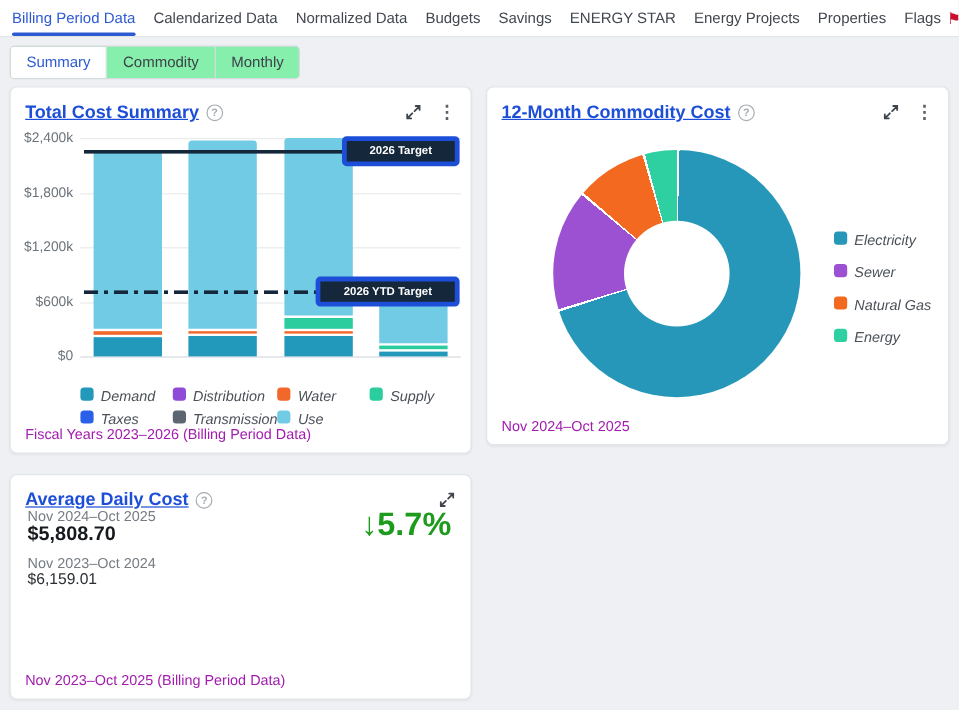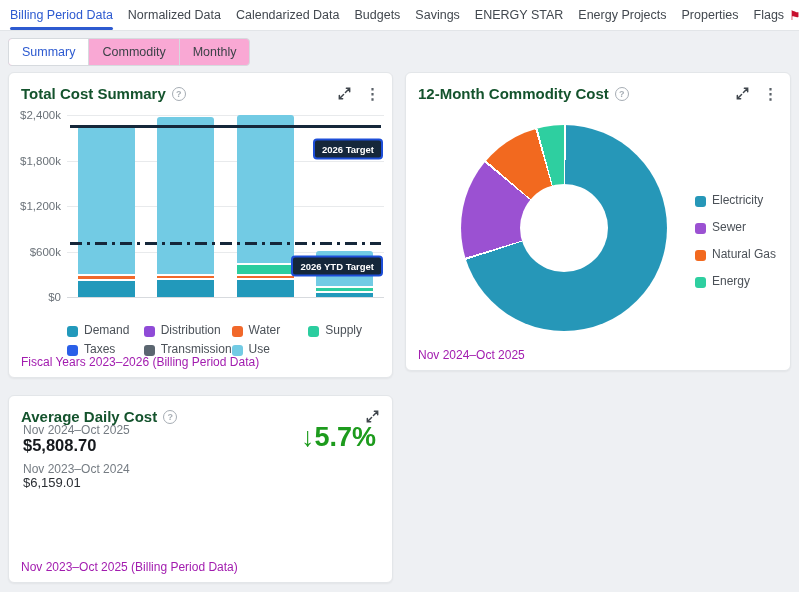--- a/index.html
+++ b/index.html
@@ -12,35 +12,35 @@
              padding-left:10px; gap:15px; }
   .nav-tab { position:relative; display:flex; align-items:center; gap:5px;
              font-size:12.5px; color:#42484f; cursor:pointer; white-space:nowrap; }
   .nav-tab.active { color:#2d5ad0; font-weight:500; }
   .nav-tab.active::after { content:""; position:absolute; left:0; right:0; bottom:0;
              height:3px; background:#2d5ad0; border-radius:2px; }
   .flag-glyph { font-size:13px; line-height:1; }
 
   
   .subtabs { position:absolute; top:38px; left:8px; display:inline-flex;
-             border:1px solid #d6dade; border-radius:4px; overflow:hidden; background:#f9a8d4;align-items:flex-end; }
+             border:1px solid #d6dade; border-radius:4px; overflow:hidden; background:#86efac;align-items:flex-end; }
   .subtab { padding:6px 13px; font-size:12.5px; color:#3c4248; cursor:pointer;
             border-right:1px solid #d6dade; }
   .subtab:last-child { border-right:none; }
   .subtab.active { background:#fff; color:#2d5ad0; }
 
   
   .card { position:absolute; background:#fff; border:1px solid #e3e6e9; border-radius:6px;
           box-shadow:0 1px 2px rgba(0,0,0,.05); }
   #card-total     { left:8px;   top:72px;  width:385px; height:306px; }
   #card-commodity { left:405px; top:72px;  width:386px; height:299px; }
   #card-avg       { left:8px;   top:395px; width:385px; height:188px; }
 
   .card-header { display:flex; align-items:center; padding:12px 12px 0 12px; }
-  .card-title { font-size:15px; font-weight:700; color:#14532d; }
+  .card-title { font-size:15px; font-weight:700; color:#1d4ed8;text-decoration:underline; }
   .help-icon { width:14px; height:14px; border:1.2px solid #a6adb4; border-radius:50%;
                color:#a6adb4; font-size:9px; font-weight:700; display:inline-flex;
                align-items:center; justify-content:center; margin-left:6px; cursor:pointer; }
   .hdr-spacer { flex:1; }
   .expand-icon { width:15px; height:15px; cursor:pointer; }
   .kebab-icon { font-size:15px; font-weight:700; color:#5a6168; margin-left:13px;
                 cursor:pointer; line-height:1; }
   .card-footer { position:absolute; left:12px; bottom:8px; font-size:12px; color:#a21caf; }
 
   
@@ -56,28 +56,28 @@
   .bar-col { width:57px; display:flex; flex-direction:column; justify-content:flex-end; }
   .bar-seg { width:100%; }
   .bar-seg:not(:first-child) { margin-top:2px; }
   .bar-seg:first-child { border-radius:3px 3px 0 0; }
   .target-line { position:absolute; left:3px; right:3px; height:3px; z-index:3; }
   .target-line.solid { background:#15273a; }
   .target-line.dashdot { background-image:repeating-linear-gradient(to right,
       #15273a 0 12px, transparent 12px 17px, #15273a 17px 20px, transparent 20px 25px); }
   .target-pill { position:absolute; right:-2px; top:50%; transform:translateY(-50%);
       background:#15273a; color:#fff; font-size:9.5px; font-weight:700;
-      padding:3px 7px; border-radius:4px; border:2px solid #1d4ed8; white-space:nowrap; z-index:4;margin-top:23px; }
+      padding:3px 19px; border-radius:4px; border:4px solid #1d4ed8; white-space:nowrap; z-index:4; }
   .bc-xlabels { position:absolute; left:48px; right:2px; top:188px; display:flex;
                 justify-content:space-around; }
   .bc-xlabel { font-size:12.5px; color:#4f565e; white-space:nowrap; }
   .bc-legend { position:absolute; left:58px; top:250px; width:318px; display:grid;
                grid-template-columns:repeat(4,1fr); row-gap:5px; }
-  .legend-item { display:flex; align-items:flex-end; gap:6px; font-size:12px; color:#4b5158;
-                 cursor:pointer; white-space:nowrap; }
+  .legend-item { display:flex; align-items:flex-start; gap:6px; font-size:12px; color:#4b5158;
+                 cursor:pointer; white-space:nowrap;font-style:italic; }
   .legend-swatch { width:11px; height:11px; border-radius:3px; flex:none; }
 
   
   .donut { position:absolute; left:55px; top:52px; width:206px; height:206px;
            border-radius:50%; cursor:pointer; }
   .donut-hole { position:absolute; left:50%; top:50%; width:88px; height:88px;
                 transform:translate(-50%,-50%); background:#fff; border-radius:50%; }
   .donut-legend { position:absolute; right:14px; top:120px; display:flex;
                   flex-direction:column; gap:13px; }
 
@@ -90,24 +90,24 @@
 </head>
 <body>
 
 <div class="page">
 
   <div class="top-nav">
       <div class="nav-tab active">
         <span>Billing Period Data</span>
       </div>
       <div class="nav-tab">
+        <span>Calendarized Data</span>
+      </div>
+      <div class="nav-tab">
         <span>Normalized Data</span>
-      </div>
-      <div class="nav-tab">
-        <span>Calendarized Data</span>
       </div>
       <div class="nav-tab">
         <span>Budgets</span>
       </div>
       <div class="nav-tab">
         <span>Savings</span>
       </div>
       <div class="nav-tab">
         <span>ENERGY STAR</span>
       </div>

